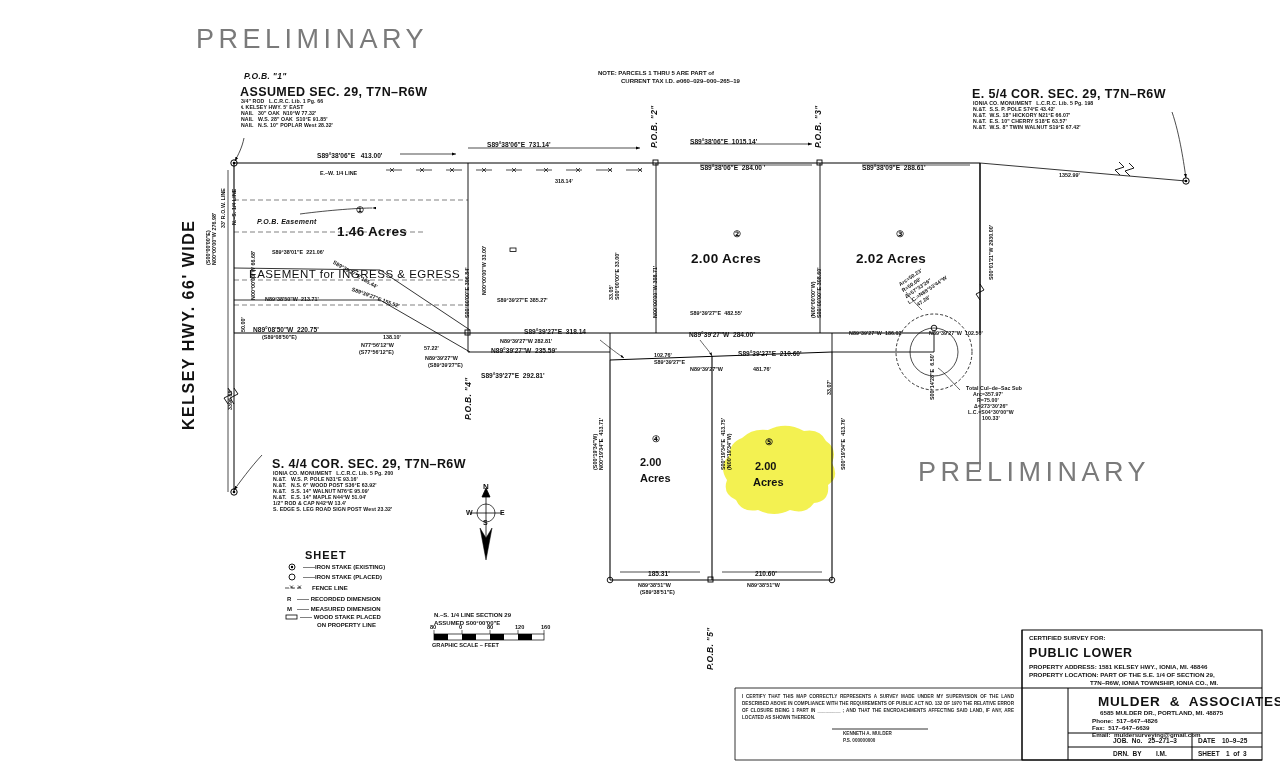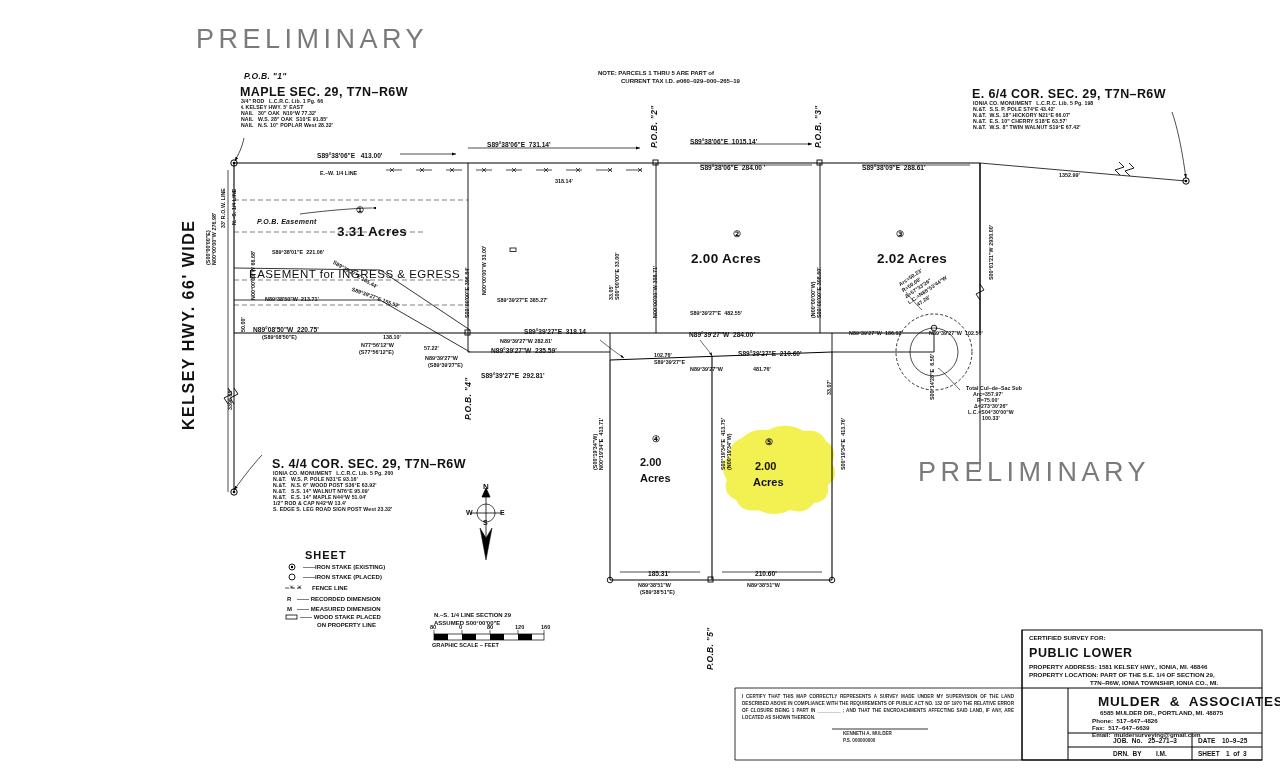--- a/index.html
+++ b/index.html
@@ -237,28 +237,28 @@
   <g stroke="#000" fill="none" stroke-width="0.6">
     <path d="M600,340 C610,348 618,354 624,358" marker-end="url(#ar)"></path>
     <path d="M700,340 C706,348 710,352 712,356" marker-end="url(#ar)"></path>
   </g>
 </svg>
 
 <div class="txt prelim" style="left:196px;top:24px;">PRELIMINARY</div>
 <div class="txt prelim" style="left:918px;top:457px;">PRELIMINARY</div>
 
 <div class="txt poblbl" style="left:244px;top:72px;">P.O.B. "1"</div>
-<div class="txt hdr" style="left:240px;top:85px;">MAPLE SEC. 29, T7N–R6W</div>
+<div class="txt hdr" style="left:240px;top:85px;">ASSUMED SEC. 29, T7N–R6W</div>
 <div class="txt tiny" style="left:241px;top:99px;">3/4" ROD   L.C.R.C. Lib. 1 Pg. 66</div>
 <div class="txt tiny" style="left:241px;top:105px;">℄ KELSEY HWY. 5' EAST</div>
 <div class="txt tiny" style="left:241px;top:111px;">NAIL   30" OAK  N10°W 77.32'</div>
 <div class="txt tiny" style="left:241px;top:117px;">NAIL   W.S. 28" OAK  S10°E 91.85'</div>
 <div class="txt tiny" style="left:241px;top:123px;">NAIL   N.S. 10" POPLAR West 28.32'</div>
 
-<div class="txt hdr" style="left:972px;top:87px;">E. 6/4 COR. SEC. 29, T7N–R6W</div>
+<div class="txt hdr" style="left:972px;top:87px;">E. 5/4 COR. SEC. 29, T7N–R6W</div>
 <div class="txt tiny" style="left:973px;top:101px;">IONIA CO. MONUMENT   L.C.R.C. Lib. 5 Pg. 198</div>
 <div class="txt tiny" style="left:973px;top:107px;">N.&amp;T.  S.S. P. POLE S74°E 43.42'</div>
 <div class="txt tiny" style="left:973px;top:113px;">N.&amp;T.  W.S. 18" HICKORY N21°E 66.07'</div>
 <div class="txt tiny" style="left:973px;top:119px;">N.&amp;T.  E.S. 10" CHERRY S18°E 63.57'</div>
 <div class="txt tiny" style="left:973px;top:125px;">N.&amp;T.  W.S. 8" TWIN WALNUT S19°E 67.42'</div>
 
 <div class="txt hdr" style="left:272px;top:457px;">S. 4/4 COR. SEC. 29, T7N–R6W</div>
 <div class="txt tiny" style="left:273px;top:471px;">IONIA CO. MONUMENT   L.C.R.C. Lib. 5 Pg. 200</div>
 <div class="txt tiny" style="left:273px;top:477px;">N.&amp;T.   W.S. P. POLE N31°E 93.16'</div>
 <div class="txt tiny" style="left:273px;top:483px;">N.&amp;T.   N.S. 6" WOOD POST S36°E 63.92'</div>
@@ -278,27 +278,27 @@
 
 <div class="txt" style="left:249px;top:268px;font-size:11.5px;letter-spacing:.5px;">EASEMENT for INGRESS &amp; EGRESS</div>
 
 <div class="txt road rot90" style="left:180px;top:430px;">KELSEY HWY. 66' WIDE</div>
 
 <div class="txt dim2" style="left:320px;top:170px;">E.–W. 1/4 LINE</div>
 <div class="txt tiny rot90" style="left:232px;top:225px;">N.–S. 1/4 LINE</div>
 <div class="txt tiny rot90" style="left:221px;top:228px;">33' R.O.W. LINE</div>
 
 <div class="txt circnum" style="left:356px;top:205px;">①</div>
-<div class="txt acre" style="left:337px;top:224px;"><span>3.31</span> <span>Acres</span></div>
+<div class="txt acre" style="left:337px;top:224px;"><span>1.46</span> <span>Acres</span></div>
 
 <div class="txt circnum" style="left:733px;top:229px;">②</div>
 <div class="txt acre" style="left:691px;top:251px;"><span>2.00</span> <span>Acres</span></div>
 
 <div class="txt circnum" style="left:896px;top:229px;">③</div>
-<div class="txt acre" style="left:877px;top:251px;"><span>2.02</span> <span>Acres</span></div>
+<div class="txt acre" style="left:856px;top:251px;"><span>2.02</span> <span>Acres</span></div>
 
 <div class="txt circnum" style="left:652px;top:434px;">④</div>
 <div class="txt acre-s" style="left:640px;top:456px;">2.00</div>
 <div class="txt acre-s" style="left:640px;top:472px;">Acres</div>
 
 <div class="txt circnum" style="left:765px;top:437px;">⑤</div>
 <div class="txt acre-s" style="left:755px;top:460px;">2.00</div>
 <div class="txt acre-s" style="left:753px;top:476px;">Acres</div>
 
 <div class="txt dim" style="left:317px;top:152px;">S89°38'06"E   413.00'</div>

